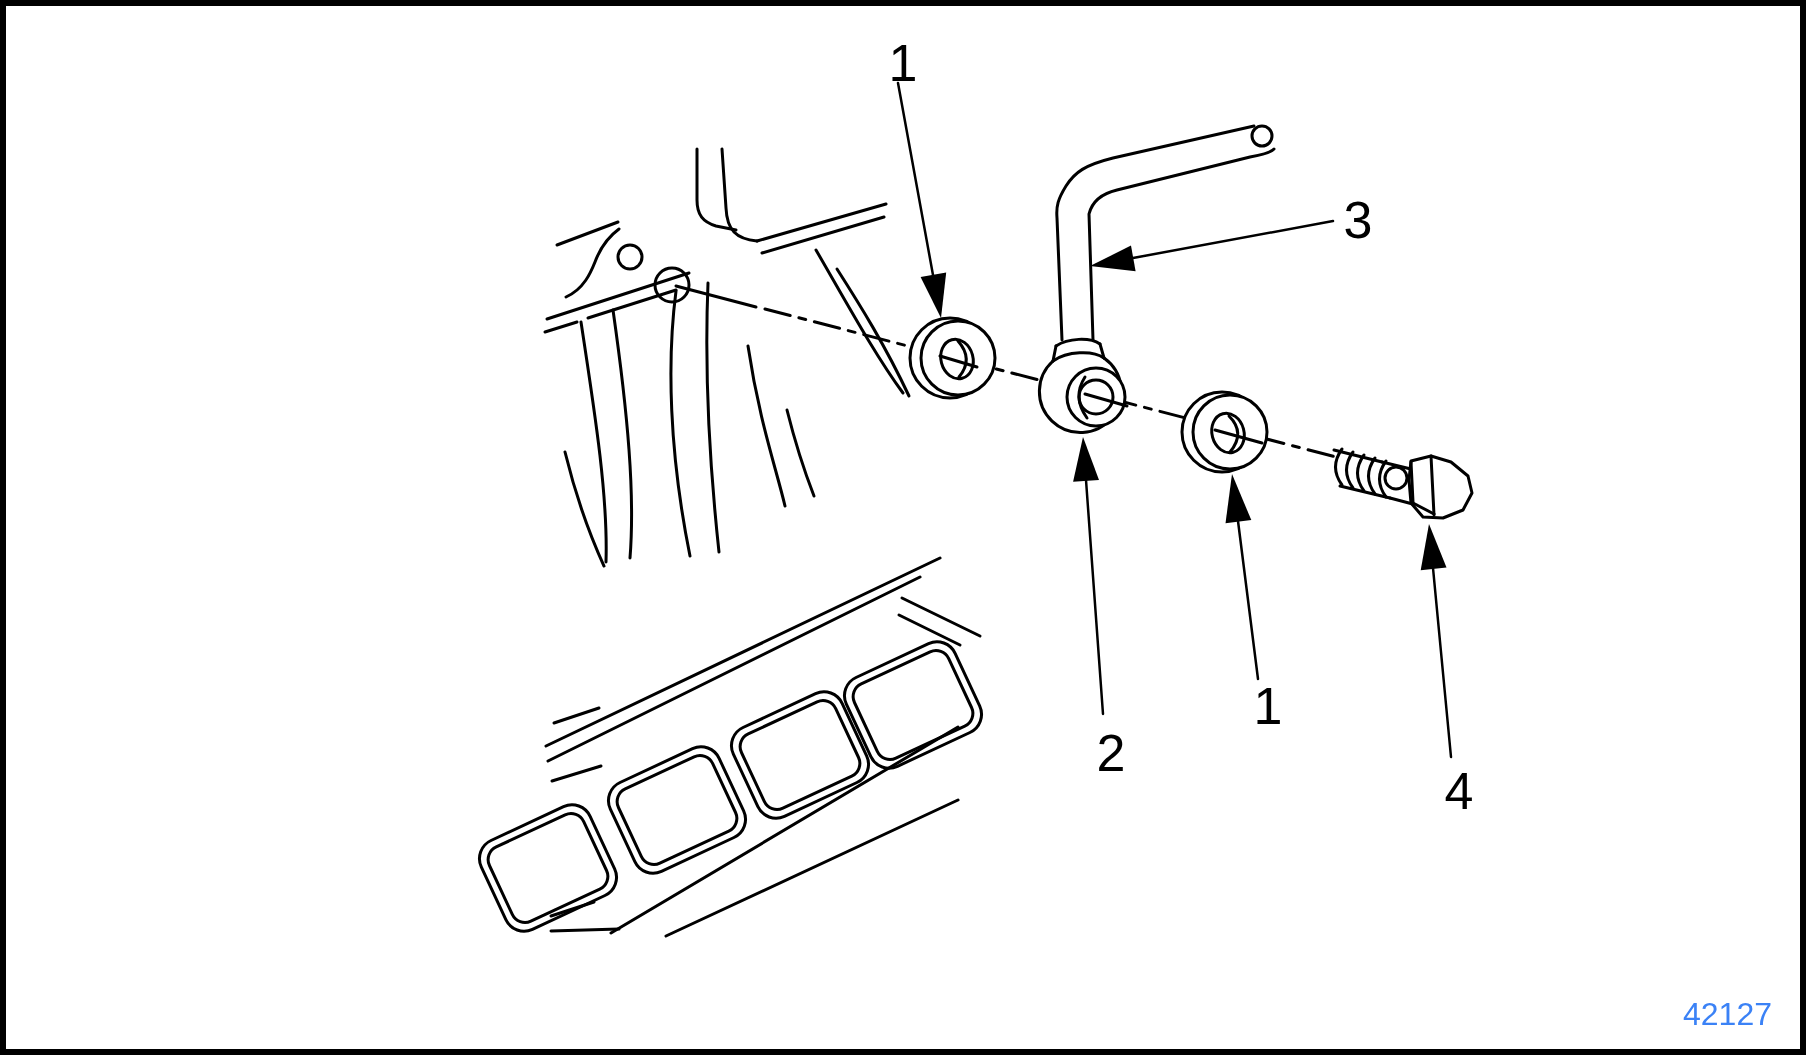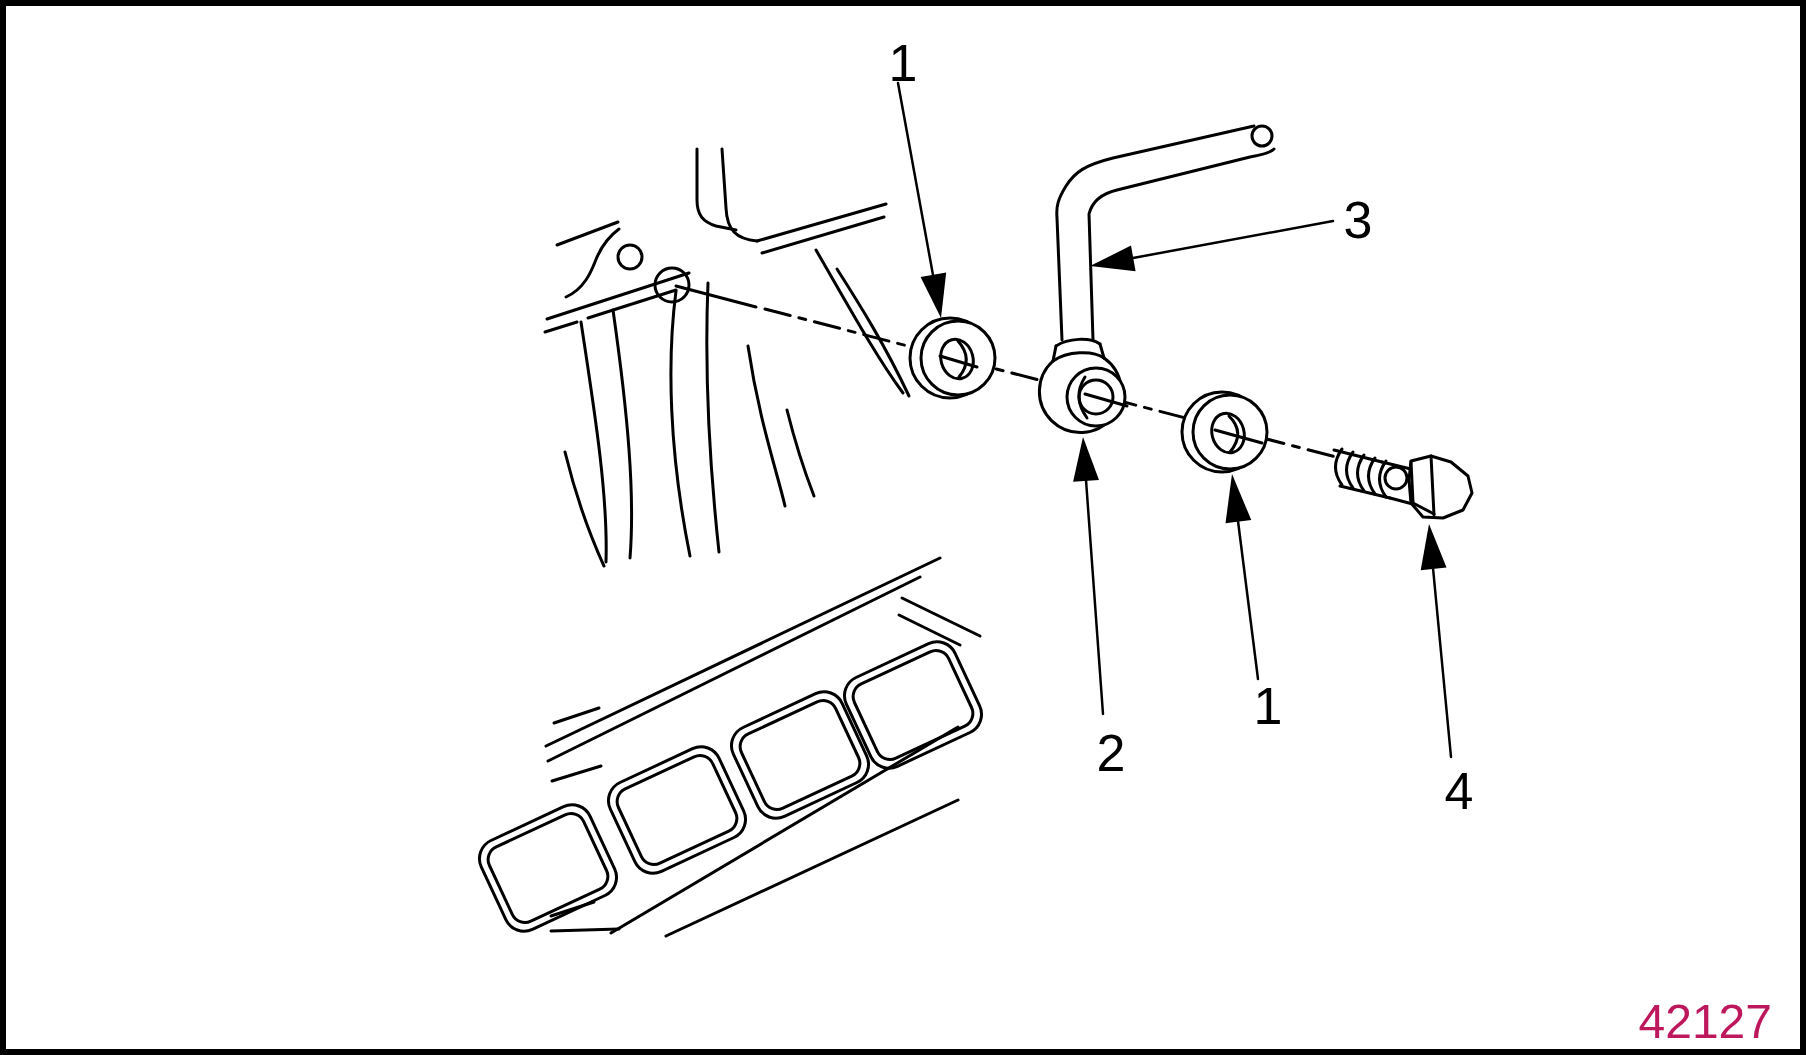--- a/index.html
+++ b/index.html
@@ -18,22 +18,22 @@
     transform:translate(-50%,-50%);
     font-size:52px;
     color:#000;
     line-height:1;
     user-select:none;
   }
   .fig-number{
     position:absolute;
     right:28px;
     top:992px;
-    font-size:48px;
-    color:#be185d;
+    font-size:32px;
+    color:#3b82f6;
     line-height:1;
   }
 </style>
 </head>
 <body>
 
 <div id="stage">
 
   <svg id="drawing" width="1794" height="1043" viewBox="6 6 1794 1043" fill="none" stroke="#000" stroke-width="3" stroke-linecap="round" stroke-linejoin="round">
 

